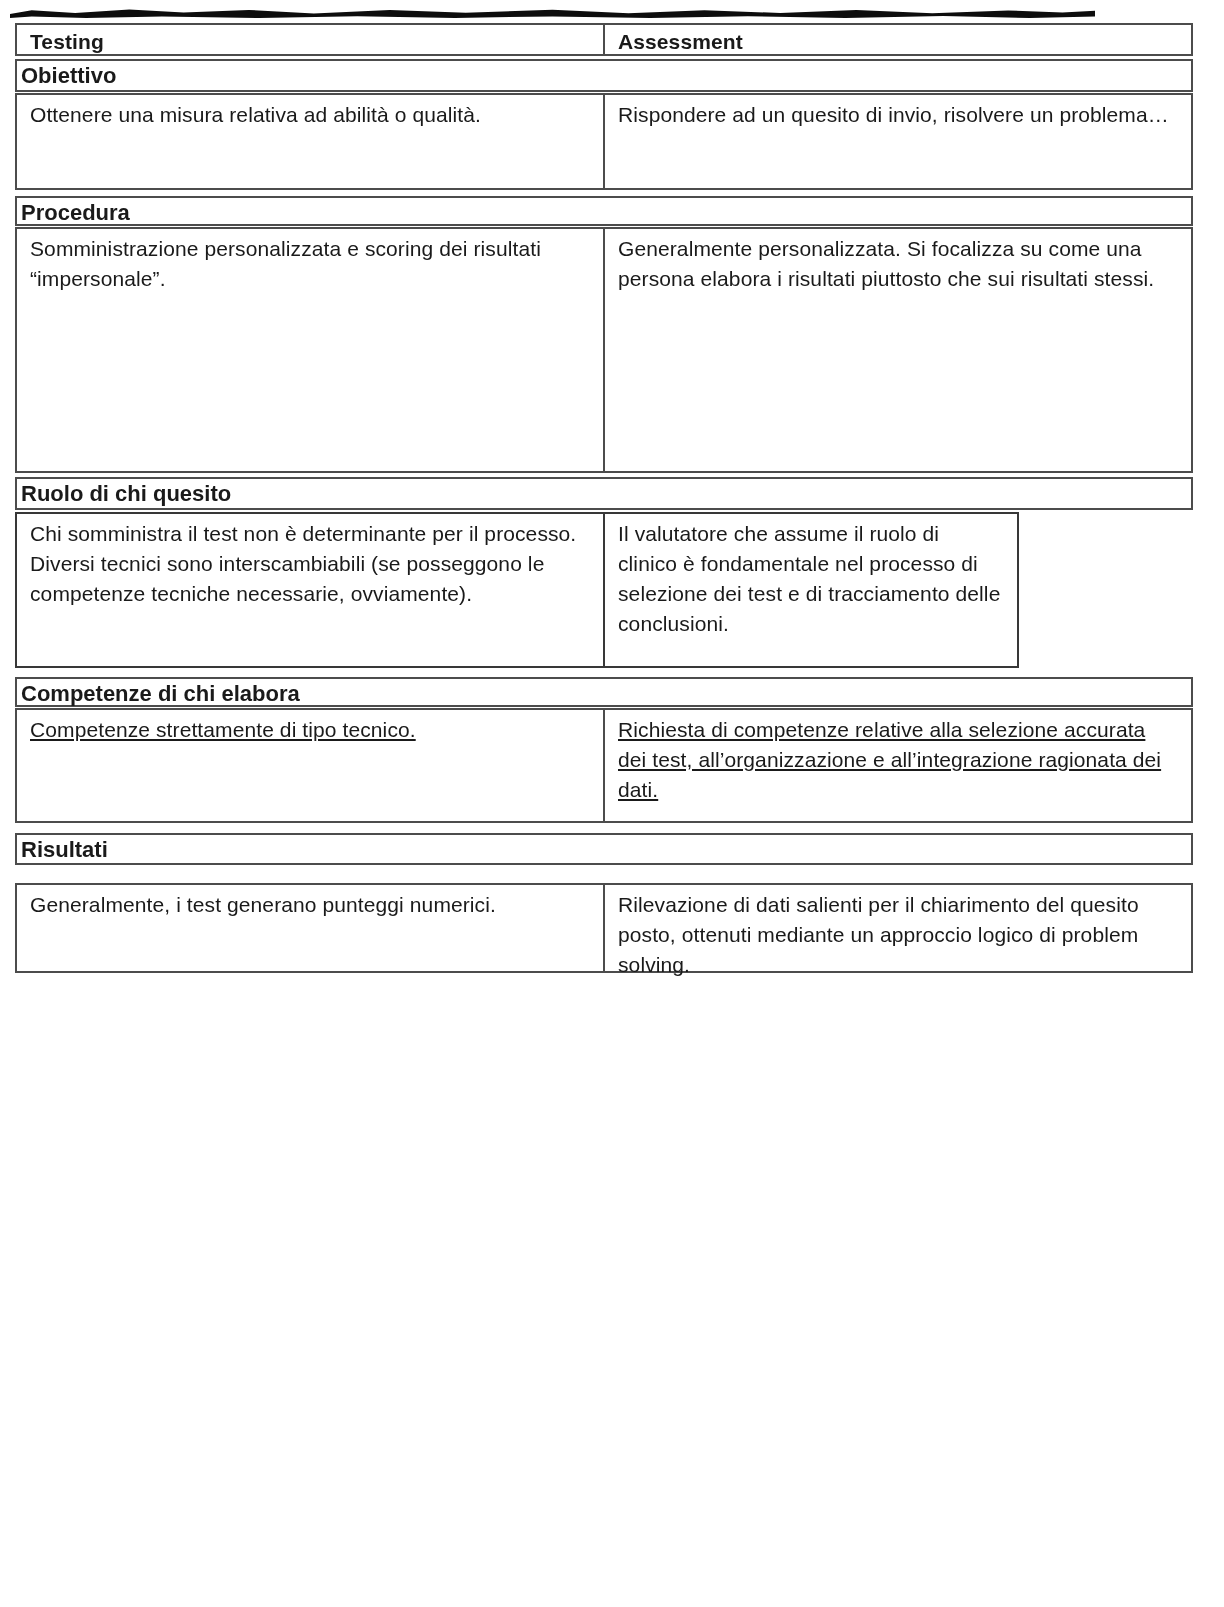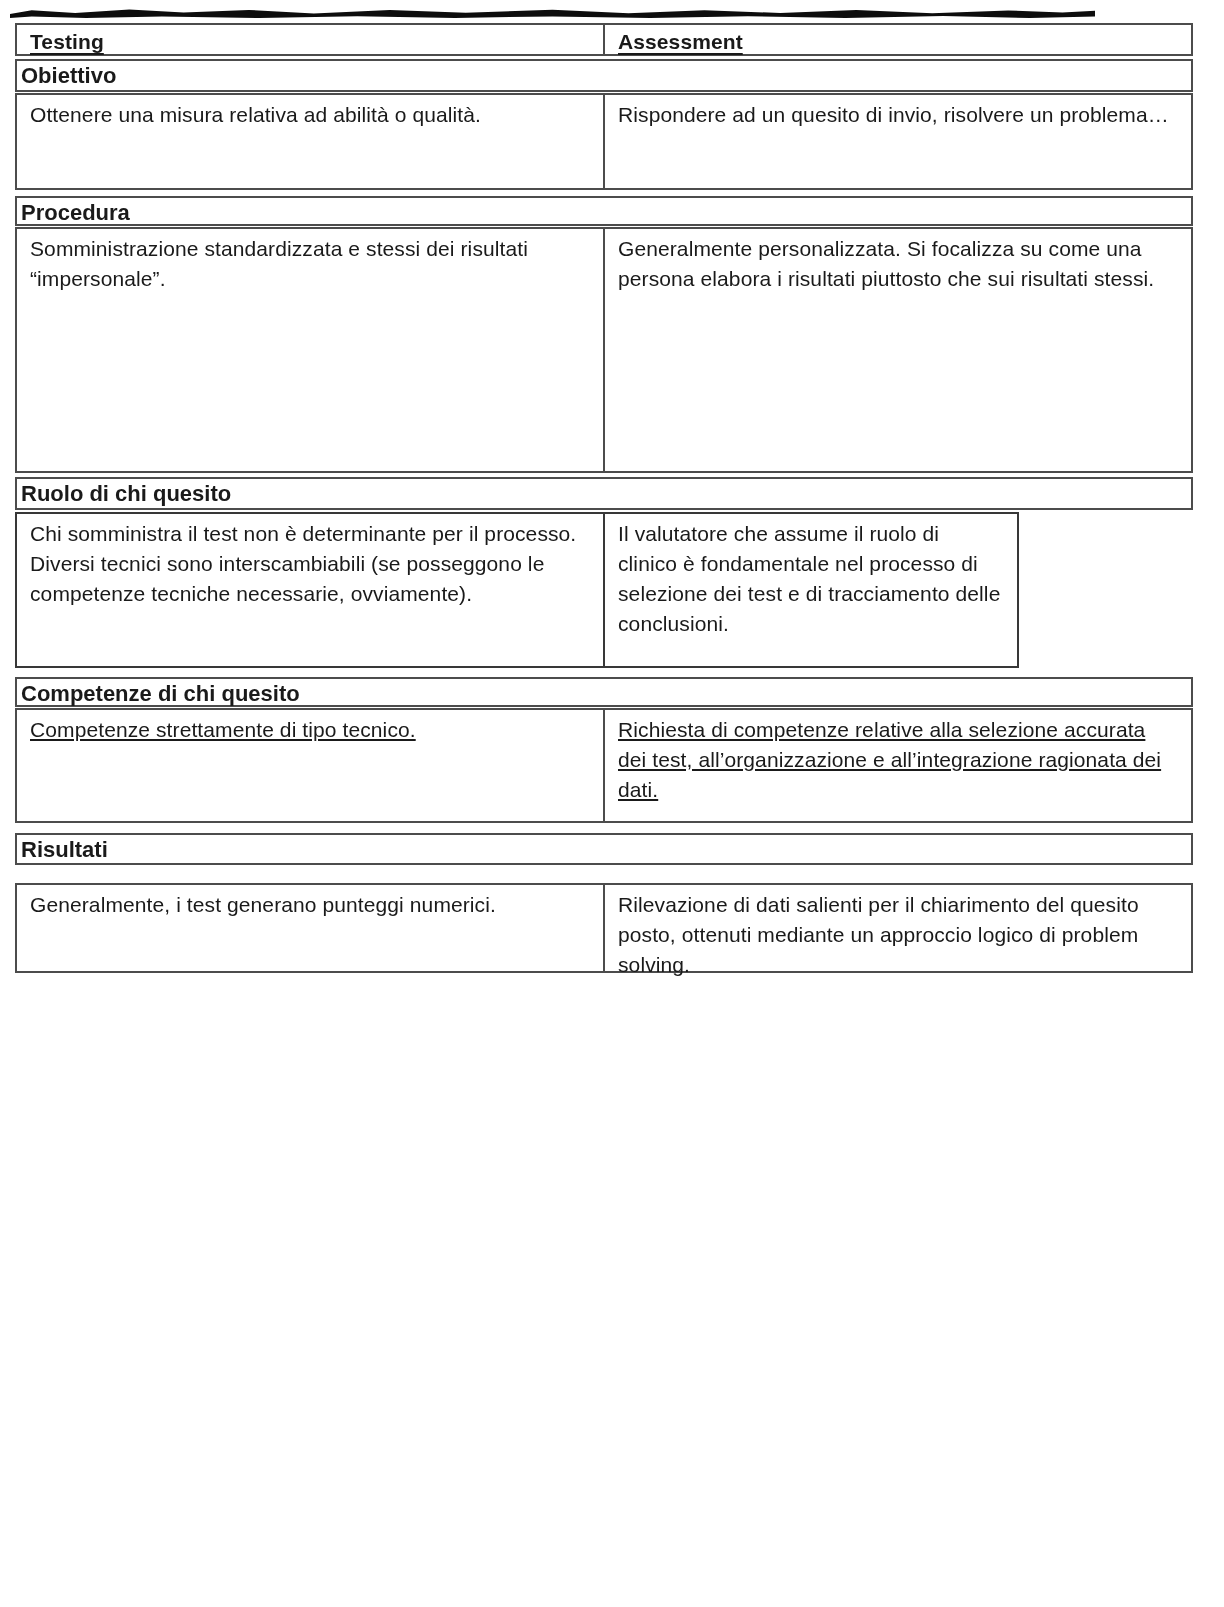--- a/index.html
+++ b/index.html
@@ -52,21 +52,20 @@
     width: 588px;
     border-right: 2px solid #4c4c4c;
     flex: none;
   }
   .cell.right { flex: 1; border-radius: 9px; }
 
   .header-row { height: 33px; }
   .header-row .cell { padding-top: 2px; }
   .col-h {
     font-weight: bold;
-    text-decoration: underline;
     text-decoration-thickness: 2px;
     text-underline-offset: 4px;
   }
 
   .band {
     font-weight: bold;
     font-size: 22px;
     padding: 2px 0 0 4px;
     box-sizing: border-box;
   }
@@ -112,41 +111,41 @@
       <div class="cell right">
         <p>Rispondere ad un quesito di invio, risolvere un problema…</p>
       </div>
     </div>
 
     <div class="blk band band-1">
       <span>Procedura</span>
     </div>
     <div class="blk row row-1">
       <div class="cell left">
-        <p>Somministrazione standardizzata e stessi dei risultati “impersonale”.</p>
+        <p>Somministrazione personalizzata e scoring dei risultati “impersonale”.</p>
       </div>
       <div class="cell right">
         <p>Generalmente personalizzata. Si focalizza su come una persona elabora i risultati piuttosto che sui risultati stessi.</p>
       </div>
     </div>
 
     <div class="blk band band-2">
       <span>Ruolo di chi quesito</span>
     </div>
     <div class="blk row row-2">
       <div class="cell left">
         <p>Chi somministra il test non è determinante per il processo. Diversi tecnici sono interscambiabili (se posseggono le competenze tecniche necessarie, ovviamente).</p>
       </div>
       <div class="cell right">
         <p>Il valutatore che assume il ruolo di clinico è fondamentale nel processo di selezione dei test e di tracciamento delle conclusioni.</p>
       </div>
     </div>
 
     <div class="blk band band-3">
-      <span>Competenze di chi quesito</span>
+      <span>Competenze di chi elabora</span>
     </div>
     <div class="blk row row-3">
       <div class="cell left">
         <p>Competenze strettamente di tipo tecnico.</p>
       </div>
       <div class="cell right">
         <p>Richiesta di competenze relative alla selezione accurata dei test, all’organizzazione e all’integrazione ragionata dei dati.</p>
       </div>
     </div>
 

